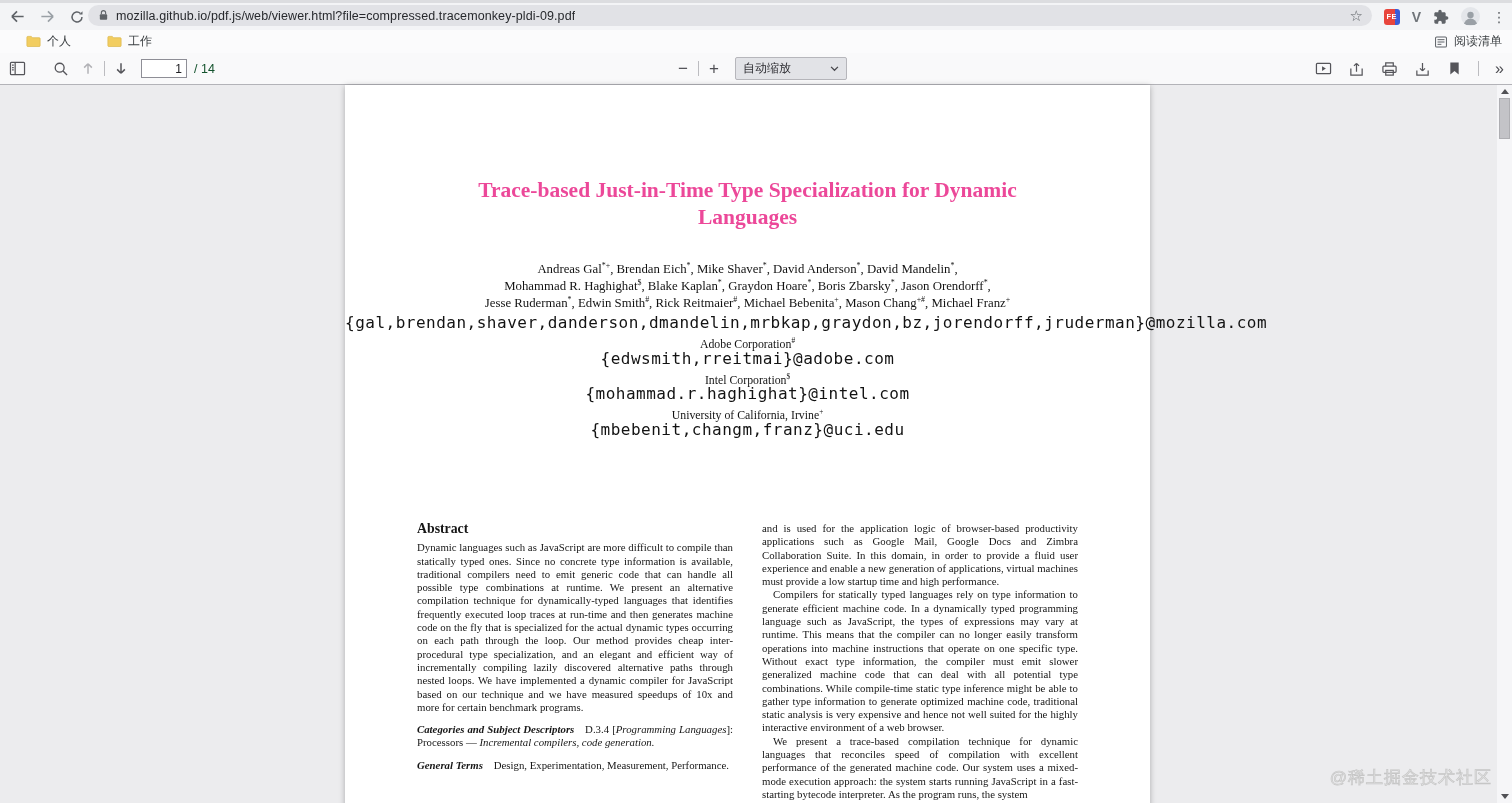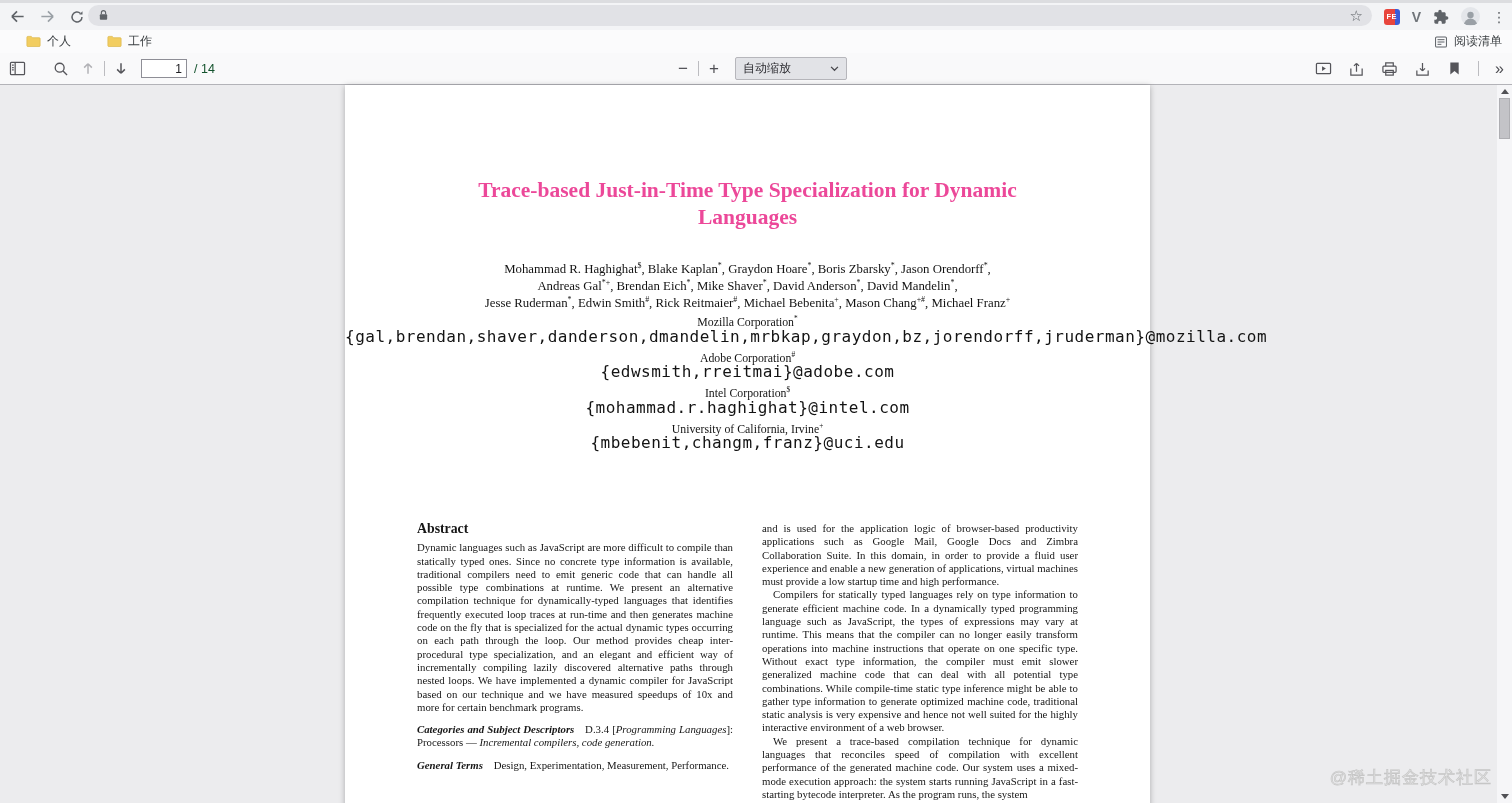--- a/index.html
+++ b/index.html
@@ -116,20 +116,21 @@
       </span>
     </div>
   </div>
   <div class="omnibox">
     <span class="lock">
       <svg width="11" height="13" viewBox="0 0 18 20">
           <rect x="3" y="8" width="12" height="9" rx="1.5" fill="currentColor"></rect>
           <path d="M5.5 8V5.5a3.5 3.5 0 0 1 7 0V8" fill="none" stroke="currentColor" stroke-width="1.8"></path>
         </svg>
     </span>
+    <span class="omni-url">mozilla.github.io/pdf.js/web/viewer.html?file=compressed.tracemonkey-pldi-09.pdf</span>
     <span class="omni-star">☆</span>
   </div>
   <div class="ext-area">
     <div class="fe-badge">FE</div>
     <div class="v-logo">V</div>
     <div class="icon-gray">
       <svg width="16" height="16" viewBox="0 0 24 24" fill="currentColor">
           <path d="M20.5 11H19V7c0-1.1-.9-2-2-2h-4V3.5C13 2.12 11.88 1 10.5 1S8 2.12 8 3.5V5H4c-1.1 0-2 .9-2 2v3.8h1.5c1.49 0 2.7 1.21 2.7 2.7s-1.21 2.7-2.7 2.7H2V20c0 1.1.9 2 2 2h3.8v-1.5c0-1.49 1.21-2.7 2.7-2.7s2.7 1.21 2.7 2.7V22H17c1.1 0 2-.9 2-2v-4h1.5c1.38 0 2.5-1.12 2.5-2.5S21.88 11 20.5 11z"></path>
         </svg>
     </div>
@@ -269,28 +270,27 @@
     <div class="tb-sep"></div>
     <div class="more-glyph">»</div>
   </div>
 </div>
 
 <div id="viewer">
   <div id="pdf-page">
     <div class="doc-title">Trace-based Just-in-Time Type Specialization for Dynamic Languages</div>
 
     <div class="doc-authors">
+      <div><span>Andreas Gal</span><sup>*+</sup><span>, Brendan Eich</span><sup>*</sup><span>, Mike Shaver</span><sup>*</sup><span>, David Anderson</span><sup>*</sup><span>, David Mandelin</span><sup>*</sup><span>,</span></div>
       <div><span>Mohammad R. Haghighat</span><sup>$</sup><span>, Blake Kaplan</span><sup>*</sup><span>, Graydon Hoare</span><sup>*</sup><span>, Boris Zbarsky</span><sup>*</sup><span>, Jason Orendorff</span><sup>*</sup><span>,</span></div>
-      <div><span>Andreas Gal</span><sup>*+</sup><span>, Brendan Eich</span><sup>*</sup><span>, Mike Shaver</span><sup>*</sup><span>, David Anderson</span><sup>*</sup><span>, David Mandelin</span><sup>*</sup><span>,</span></div>
       <div><span>Jesse Ruderman</span><sup>*</sup><span>, Edwin Smith</span><sup>#</sup><span>, Rick Reitmaier</span><sup>#</sup><span>, Michael Bebenita</span><sup>+</sup><span>, Mason Chang</span><sup>+#</sup><span>, Michael Franz</span><sup>+</sup></div>
     </div>
 
     <div class="doc-affils">
       <div class="affil">
-        <div class="affil-name"><span>Mozilla Corporation</span><sup>*</sup></div>
         <div class="affil-email">{gal,brendan,shaver,danderson,dmandelin,mrbkap,graydon,bz,jorendorff,jruderman}@mozilla.com</div>
       </div>
       <div class="affil">
         <div class="affil-name"><span>Adobe Corporation</span><sup>#</sup></div>
         <div class="affil-email">{edwsmith,rreitmai}@adobe.com</div>
       </div>
       <div class="affil">
         <div class="affil-name"><span>Intel Corporation</span><sup>$</sup></div>
         <div class="affil-email">{mohammad.r.haghighat}@intel.com</div>
       </div>

